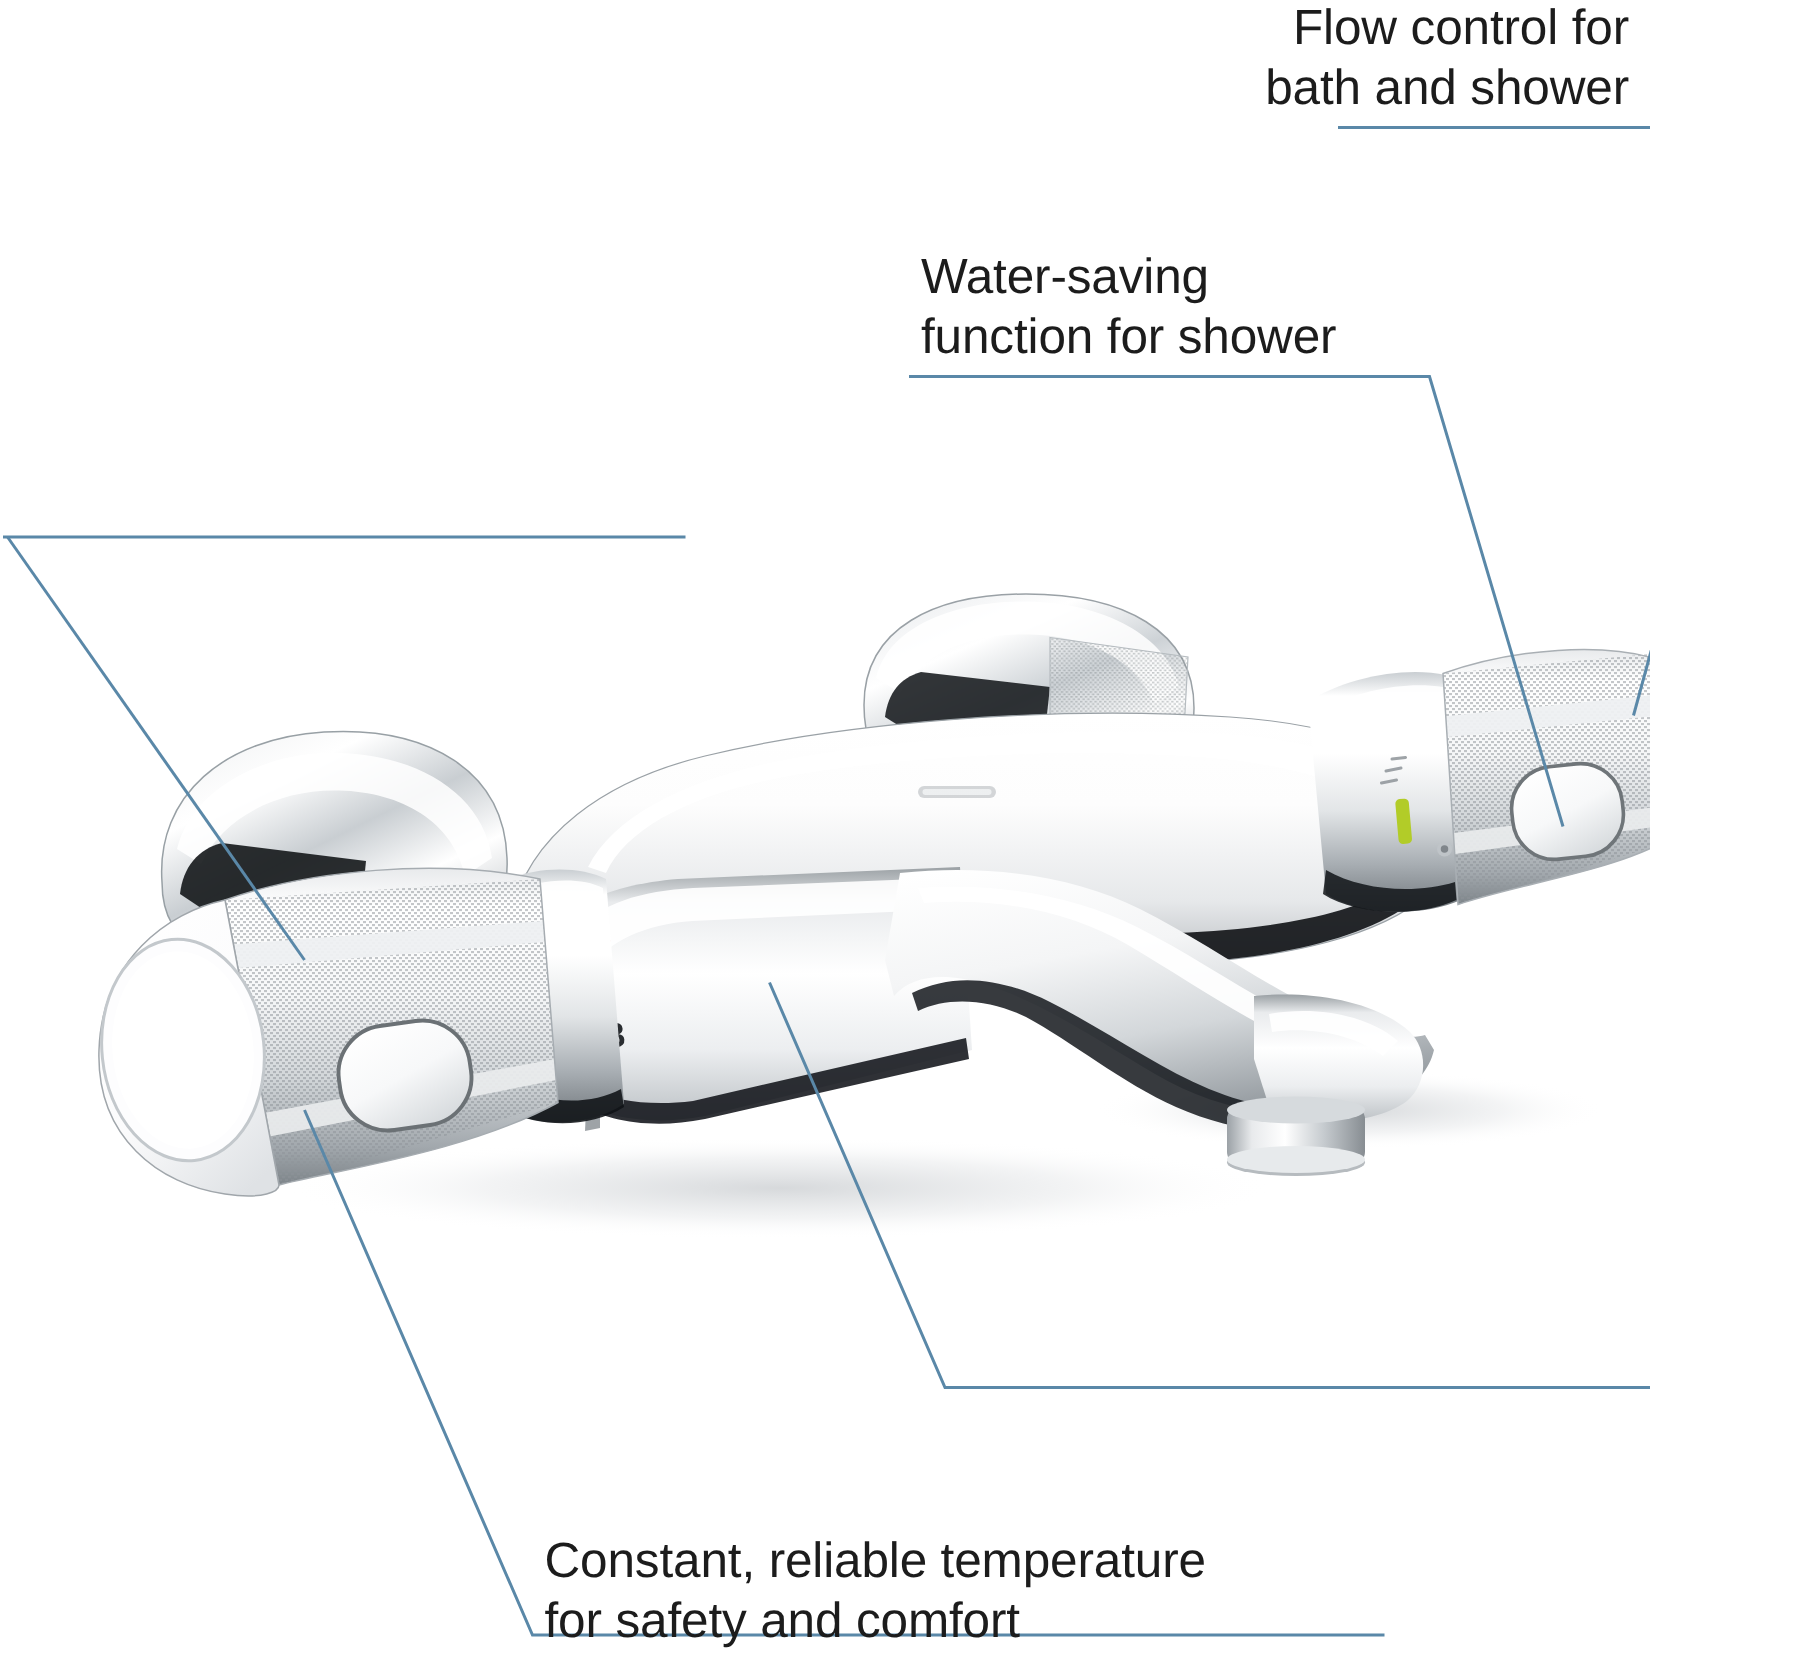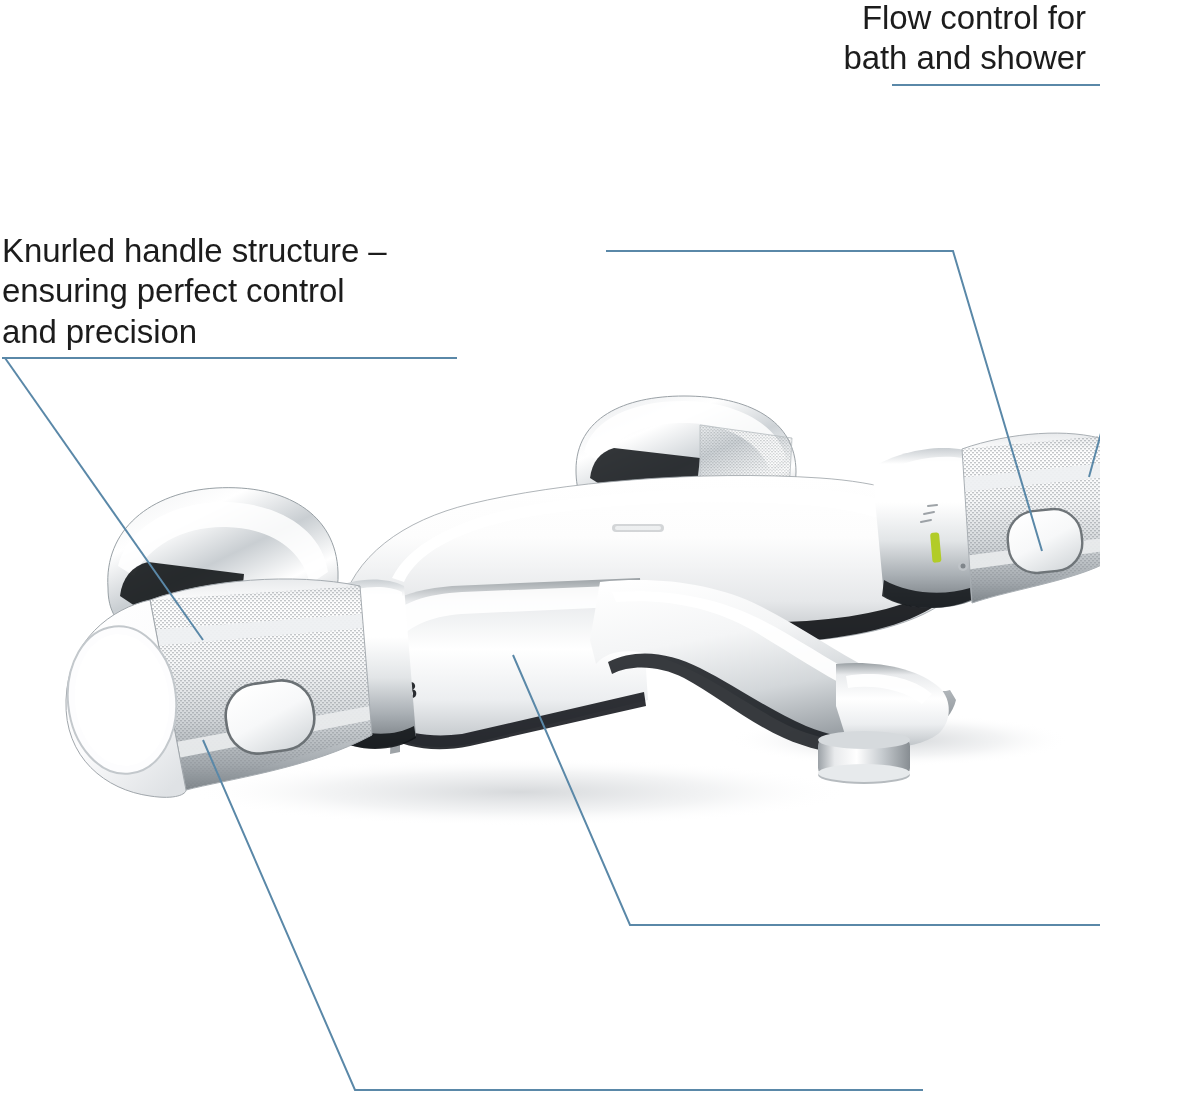--- a/index.html
+++ b/index.html
@@ -331,20 +331,21 @@
 
       <path d="M1199,925 L630,925 L513,655"></path>
 
       <path d="M923,1090 L355,1090 L203,740"></path>
     </g>
   </svg>
 
   <div class="callout right" id="callout-flow">Flow control for
 bath and shower</div>
 
-
-  <div class="callout" id="callout-knurled">Knurled handle structure –
-ensuring perfect control
-and precision</div>
-
-
+  <div class="callout" id="callout-watersave">Water-saving
+function for shower</div>
+
+
+
+  <div class="callout" id="callout-constant">Constant, reliable temperature
+for safety and comfort</div>
 
 </div>
 
 </body></html>

